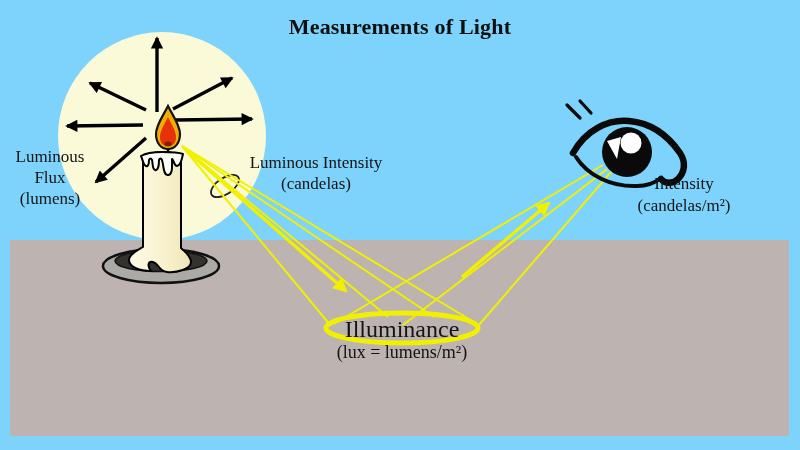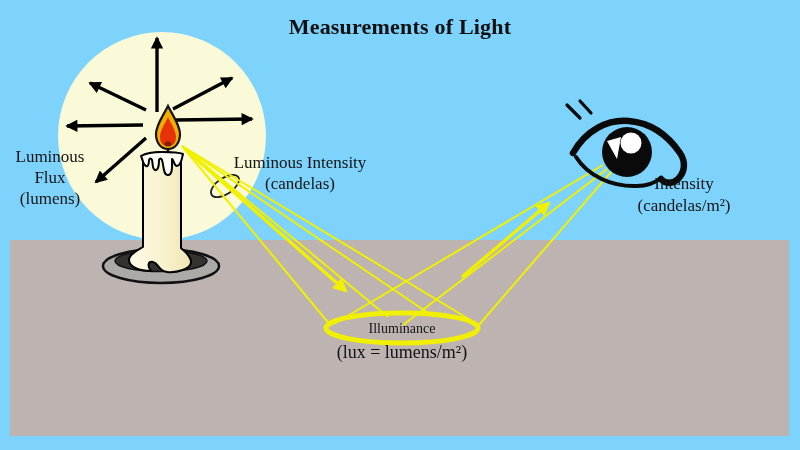--- a/index.html
+++ b/index.html
@@ -10,23 +10,23 @@
   .stage svg{position:absolute;left:0;top:0;}
   .lbl{
     position:absolute;text-align:center;white-space:pre-line;
     font-size:17px;line-height:21px;color:#141414;
   }
   .title{
     position:absolute;left:0;top:14px;width:800px;text-align:center;
     font-size:22px;font-weight:bold;letter-spacing:.2px;color:#101010;
   }
   .lbl-flux{left:-6px;top:146px;width:112px;}
-  .lbl-intensity{left:200px;top:152px;width:200px;}
+  .lbl-intensity{left:216px;top:152px;width:200px;}
   .lbl-luminance{left:584px;top:173px;width:200px;line-height:22px;}
-  .lbl-illum{left:302px;top:318px;width:200px;font-size:14px;line-height:22px;}
+  .lbl-illum{left:302px;top:318px;width:200px;font-size:24px;line-height:22px;}
   .lbl-illum-unit{left:292px;top:341px;width:220px;font-size:18px;line-height:22px;text-align:center;}
 </style>
 </head>
 <body>
 
 <div class="stage">
 
   <svg width="800" height="450" viewBox="0 0 800 450">
     <defs>
       <marker id="mBlack" viewBox="0 0 10 10" refX="8.5" refY="5" markerWidth="4.2" markerHeight="3.6" orient="auto">

